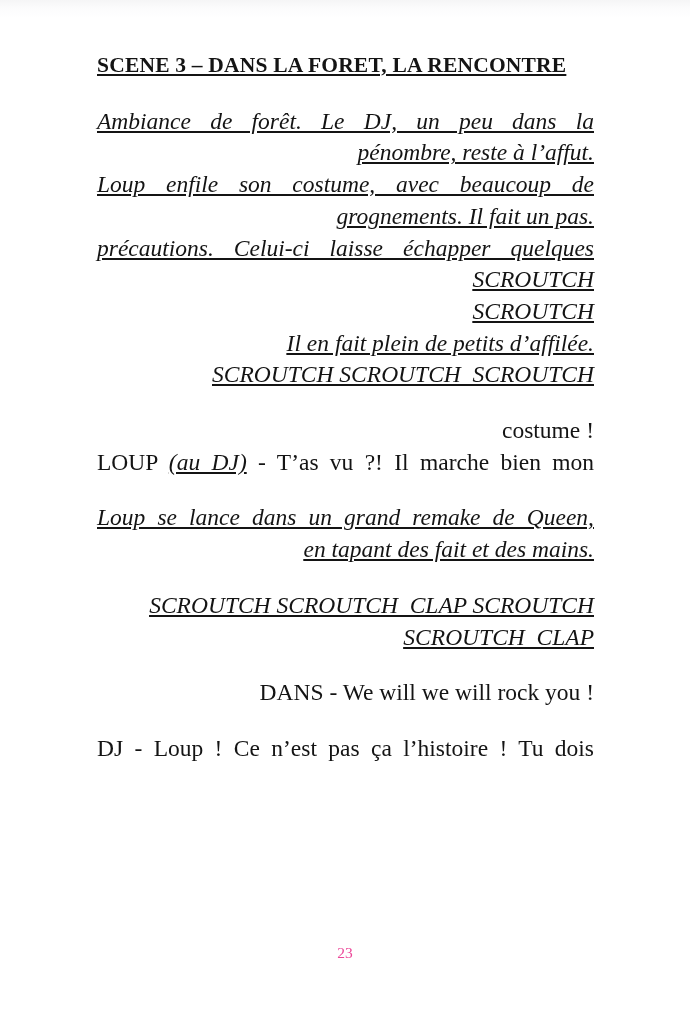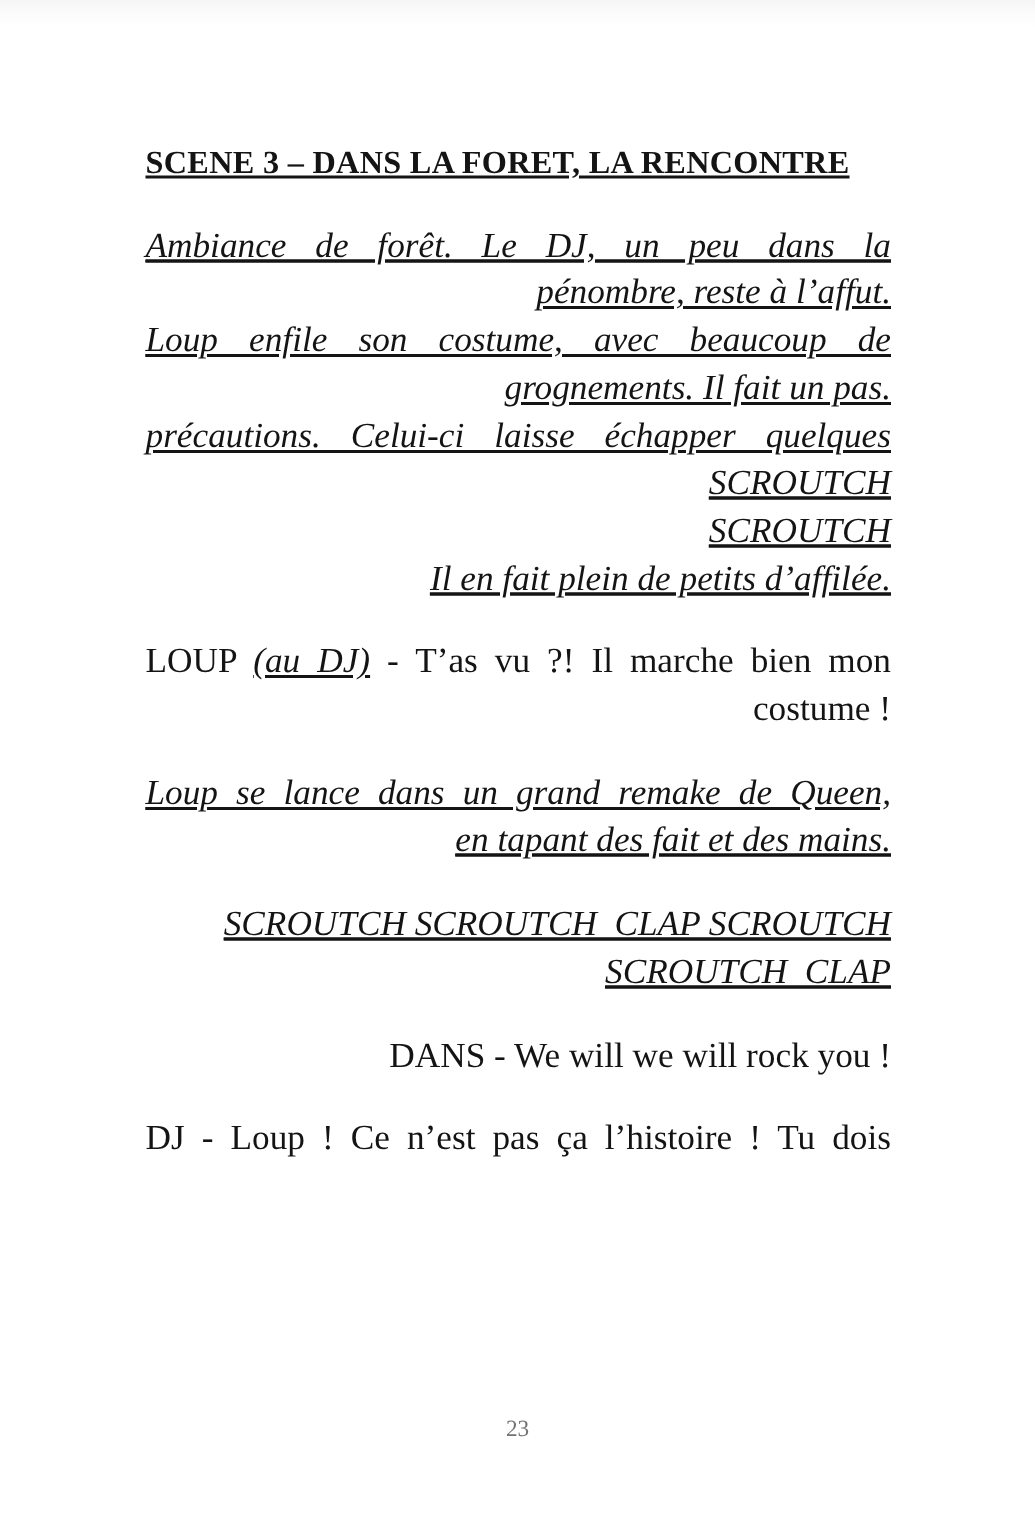--- a/index.html
+++ b/index.html
@@ -30,21 +30,20 @@
   }
   .scene-heading {
     font-weight: bold;
     font-size: 21.5px;
     line-height: 31.7px;
     white-space: nowrap;
     text-decoration: underline;
     text-decoration-thickness: 2px;
     text-underline-offset: 2px;
     letter-spacing: 0.2px;
-    margin-top: 43px;
   }
   .line {
     font-size: 23.5px;
     line-height: 31.7px;
     white-space: nowrap;
     text-align: right;
   }
   .line.justify {
     white-space: normal;
     text-align: justify;
@@ -59,43 +58,44 @@
     font-style: italic;
     text-decoration: underline;
   }
   .page-number {
     position: absolute;
     left: 0;
     right: 0;
     top: 944px;
     text-align: center;
     font-size: 15.5px;
-    color: #737373;
+    color: #ec4899;
   }
 </style>
 </head>
 <body>
 
 <div class="top-shade"></div>
 
 <div class="content">
   <div class="scene-heading">SCENE 3 – DANS LA FORET, LA RENCONTRE</div>
   <div class="line blank"></div>
   <div id="script-lines">
       <div class="line justify it"><span class="it">Ambiance de forêt. Le DJ, un peu dans la</span></div>
       <div class="line it"><span class="it">pénombre, reste à l’affut.</span></div>
       <div class="line justify it"><span class="it">Loup enfile son costume, avec beaucoup de</span></div>
       <div class="line it"><span class="it">grognements. Il fait un pas.</span></div>
       <div class="line justify it"><span class="it">précautions. Celui-ci laisse échapper quelques</span></div>
       <div class="line it"><span class="it">SCROUTCH</span></div>
       <div class="line it"><span class="it">SCROUTCH</span></div>
       <div class="line it"><span class="it">Il en fait plein de petits d’affilée.</span></div>
+      <div class="line it"><span class="it">SCROUTCH SCROUTCH&nbsp; SCROUTCH</span></div>
       <div class="line blank"></div>
+      <div class="line"><span>costume !</span></div>
       <div class="line justify"><span>LOUP </span><span class="it">(au DJ)</span><span> - T’as vu ?! Il marche bien mon</span></div>
-      <div class="line"><span>costume !</span></div>
       <div class="line blank"></div>
       <div class="line justify it"><span class="it">Loup se lance dans un grand remake de Queen,</span></div>
       <div class="line it"><span class="it">en tapant des fait et des mains.</span></div>
       <div class="line blank"></div>
       <div class="line it"><span class="it">SCROUTCH SCROUTCH&nbsp; CLAP SCROUTCH</span></div>
       <div class="line it"><span class="it">SCROUTCH&nbsp; CLAP</span></div>
       <div class="line blank"></div>
       <div class="line"><span>DANS - We will we will rock you !</span></div>
       <div class="line blank"></div>
       <div class="line justify"><span>DJ - Loup ! Ce n’est pas ça l’histoire ! Tu dois</span></div>

